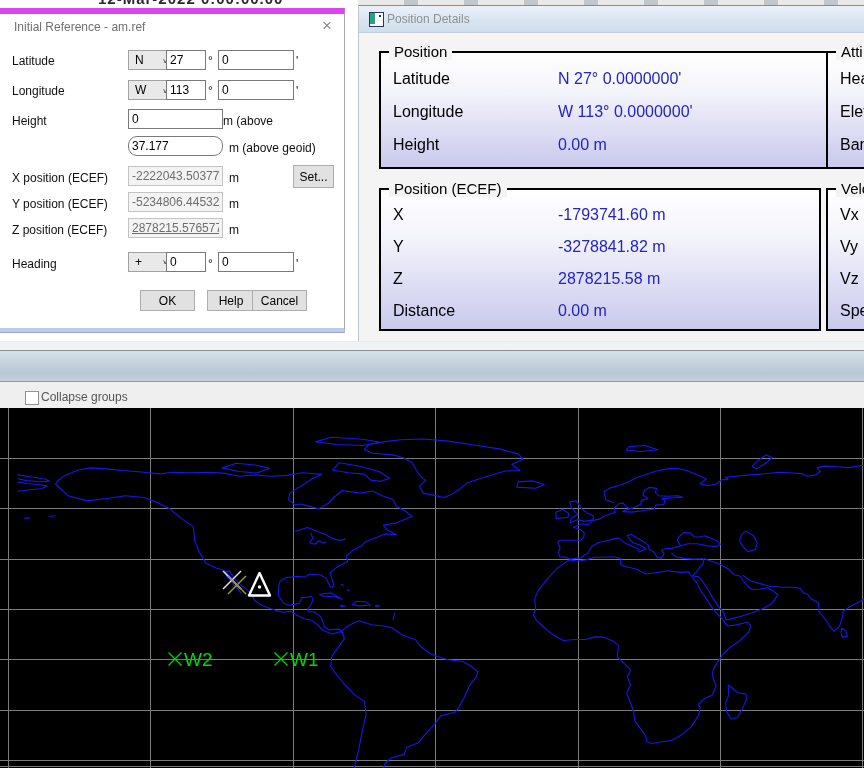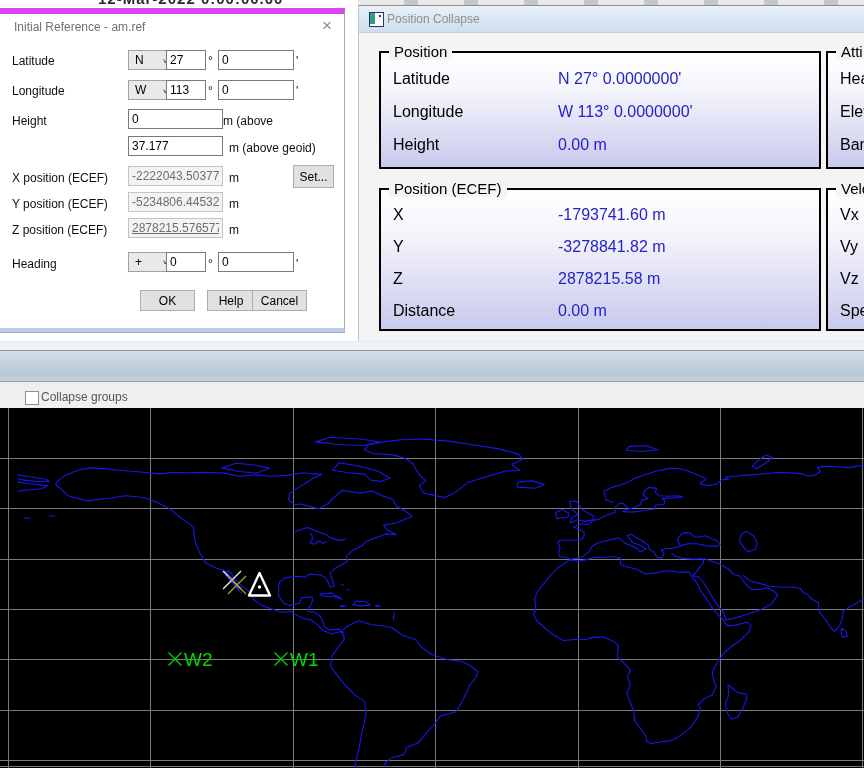--- a/index.html
+++ b/index.html
@@ -112,21 +112,21 @@
     <span class="chev">∨</span>
   </div>
   <input class="win-input" style="left: 166px; top: 66px; width: 32px;" value="113">
   <div class="dlg-unit" style="left:208px;top:70px">°</div>
   <input class="win-input" style="left: 218px; top: 66px; width: 68px;" value="0">
   <div class="dlg-unit" style="left:296px;top:70px">'</div>
 
   <div class="dlg-label" style="top:100px">Height</div>
   <input class="win-input" style="left: 128px; top: 95px; width: 87px;" value="0">
   <div class="dlg-unit" style="left:223px;top:100px">m (above</div>
-  <input class="win-input" style="left: 128px; top: 122px; width: 87px;" value="37.177">
+  <input class="win-input" style="left: 128px; top: 122px; width: 87px; border-radius: 9px;" value="37.177">
   <div class="dlg-unit" style="left:229px;top:127px">m (above geoid)</div>
 
   <div class="dlg-label" style="top:157px">X position (ECEF)</div>
   <input class="win-input ro" style="left: 128px; top: 152px; width: 87px;" readonly="" value="-2222043.503773">
   <div class="dlg-unit" style="left:229px;top:157px">m</div>
   <button class="win-btn" style="left:293px;top:151px;width:41px;height:23px">Set...</button>
 
   <div class="dlg-label" style="top:183px">Y position (ECEF)</div>
   <input class="win-input ro" style="left: 128px; top: 178px; width: 87px;" readonly="" value="-5234806.445327">
   <div class="dlg-unit" style="left:229px;top:183px">m</div>
@@ -146,24 +146,24 @@
   <div class="dlg-unit" style="left:296px;top:243px">'</div>
 
   <button class="win-btn" style="left:140px;top:276px;width:55px">OK</button>
   <button class="win-btn" style="left:207px;top:276px;width:48px">Help</button>
   <button class="win-btn" style="left:252px;top:276px;width:55px">Cancel</button>
 </div>
 
 <div class="pdwin">
   <div class="pd-titlebar">
     <div class="pd-icon"></div>
-    <div class="pd-title">Position Collapse</div>
+    <div class="pd-title">Position Details</div>
   </div>
   <div id="pd-groups">
-      <div class="pd-group" style="left: 20px; top: 45px; width: 438px; height: 114px;">
+      <div class="pd-group" style="left: 20px; top: 45px; width: 438px; height: 114px; padding-left: 12px;">
         <div class="pd-group-title">Position</div>
         <div class="pd-rows">
           <div class="pd-row">
             <span class="lbl">Latitude</span>
             <span class="val">N 27° 0.0000000'</span>
           </div>
           <div class="pd-row">
             <span class="lbl">Longitude</span>
             <span class="val">W 113° 0.0000000'</span>
           </div>

